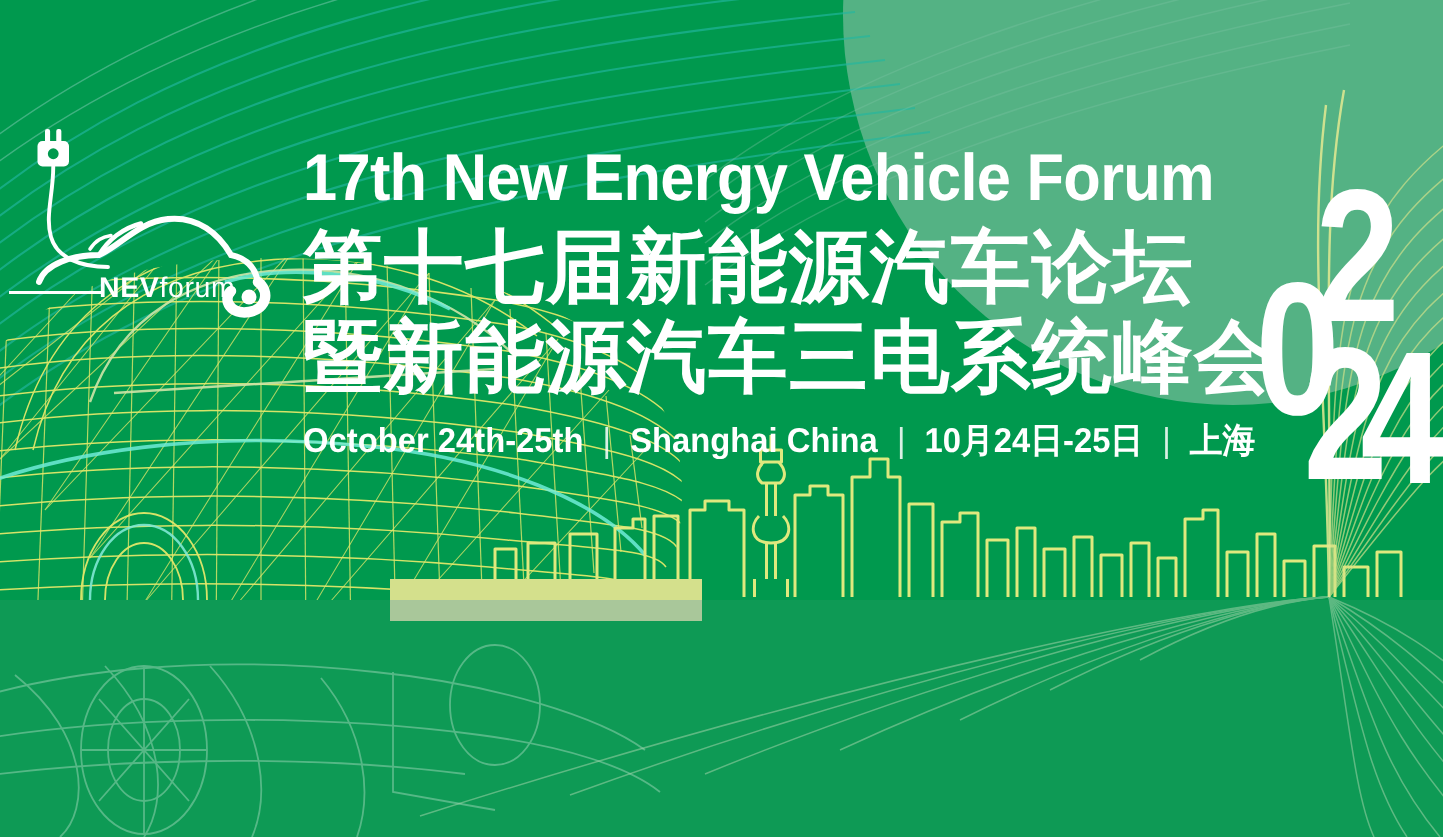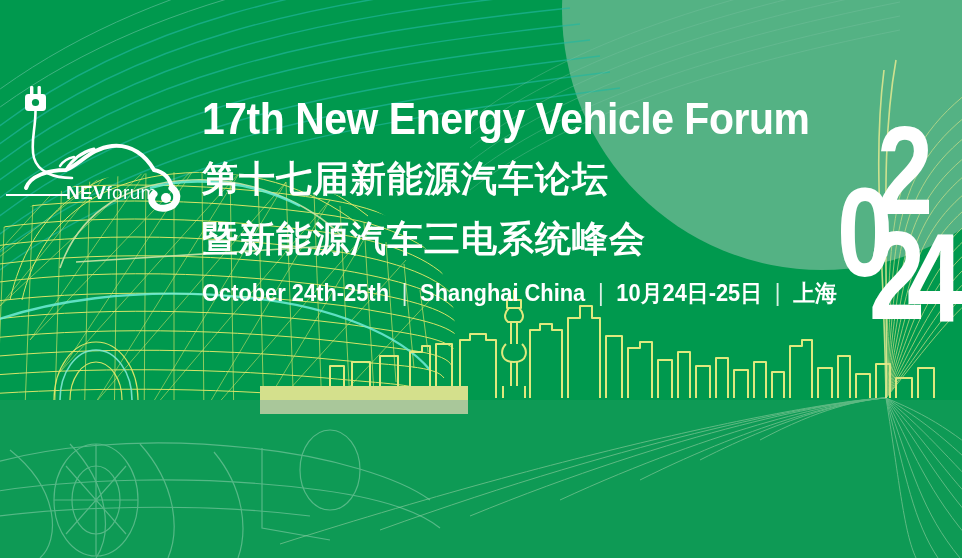--- a/index.html
+++ b/index.html
@@ -92,21 +92,21 @@
     letter-spacing:-0.5px;
     white-space:nowrap;
     transform:scaleX(.93);
     transform-origin:left center;
     font-stretch:condensed;
   }
 
   .title-cn1, .title-cn2{
     color:#ffffff;
     font-weight:bold;
-    font-size:36px;
+    font-size:53px;
     line-height:60px;
     letter-spacing:1px;
     white-space:nowrap;
   }
   .title-cn1{margin-top:4px;}
   .title-cn2{margin-top:0px;}
 
   .subline{
     margin-top:10px;
     color:#ffffff;

